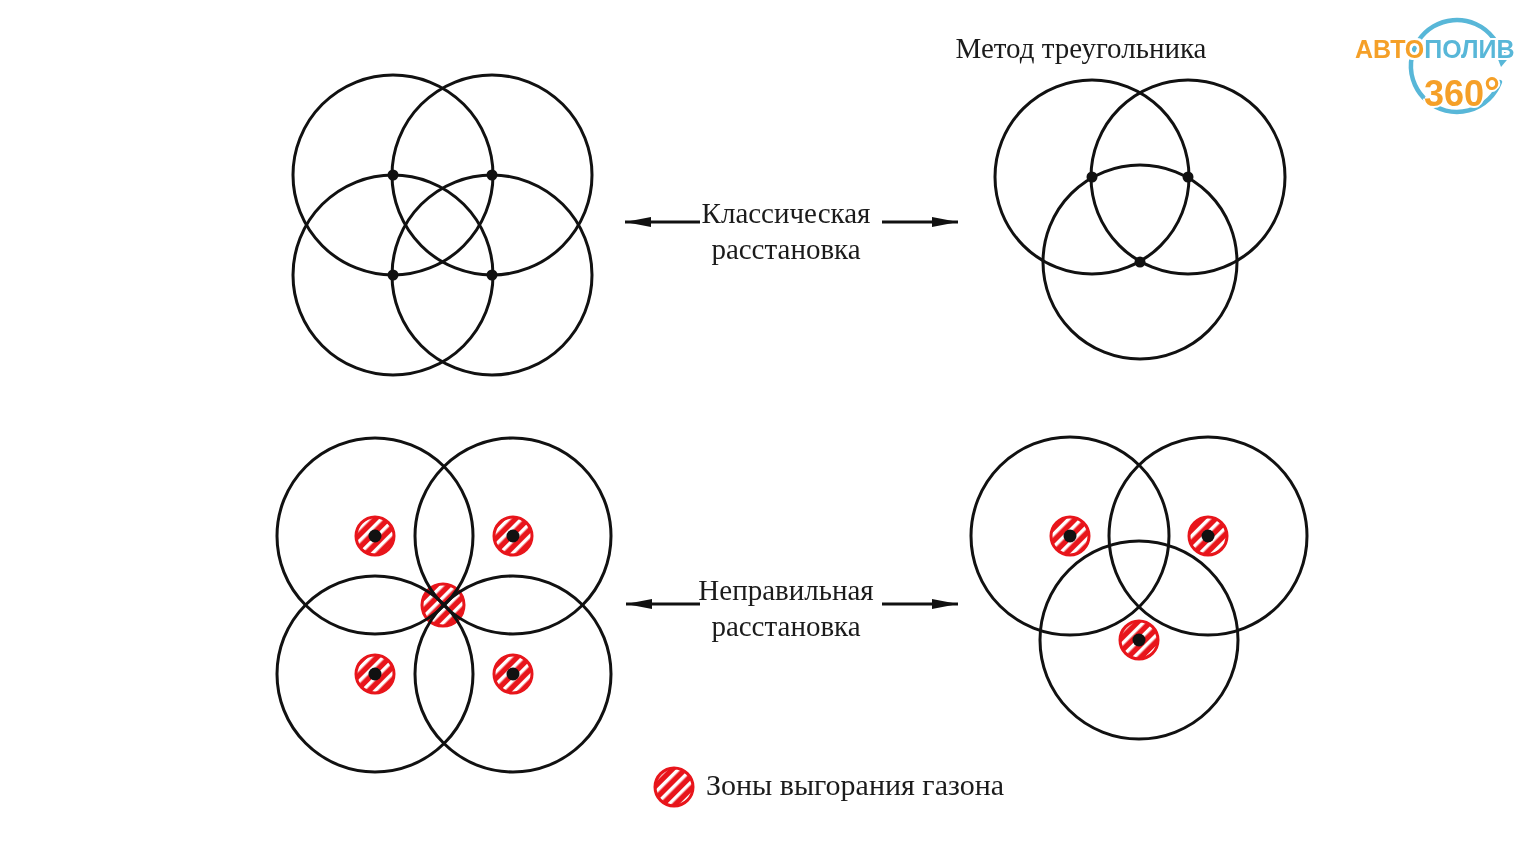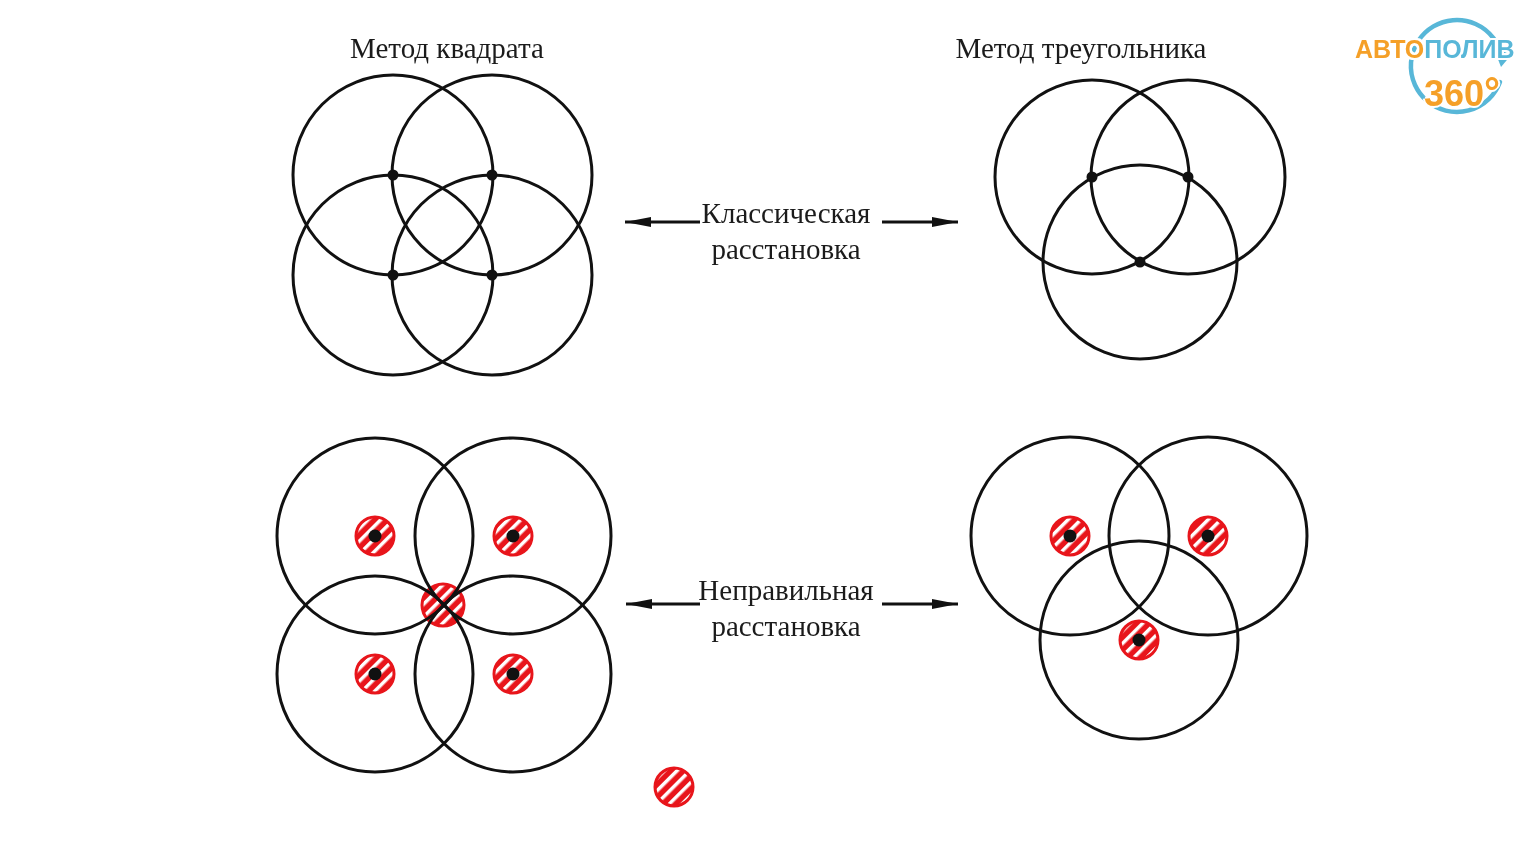--- a/index.html
+++ b/index.html
@@ -103,34 +103,34 @@
     </g>
 
     <circle class="zone" cx="674" cy="787" r="19" stroke-width="3.5"></circle>
 
     <g>
       <path d="M 1500 82 A 46 46 0 1 1 1502 57" fill="none" stroke="#58b7d8" stroke-width="4.5" stroke-linecap="round"></path>
       <path d="M 1494 49 L 1512 54 L 1501 67 Z" fill="#58b7d8"></path>
     </g>
   </svg>
 
-  <div class="title" style="left:247px; top:33px; width:400px;">Метод квадрата</div>
 
   <div class="title" style="left:881px; top:33px; width:400px;">Метод треугольника</div>
 
   <div class="txt" style="left:636px; top:186px; width:300px;">
     <div>Классическая</div>
     <div>расстановка</div>
   </div>
 
   <div class="txt" style="left:636px; top:563px; width:300px;">
     <div>Неправильная</div>
     <div>расстановка</div>
   </div>
 
+  <div class="legend-label" style="left:706px; top:768px; width:420px;">Зоны выгорания газона</div>
 
   <div class="logo-brand">
     <span class="orange">АВТО</span><span class="blue">ПОЛИВ</span>
   </div>
   <div class="logo-360">
     <span>360</span><span class="deg">°</span>
   </div>
 
 </div>
 

